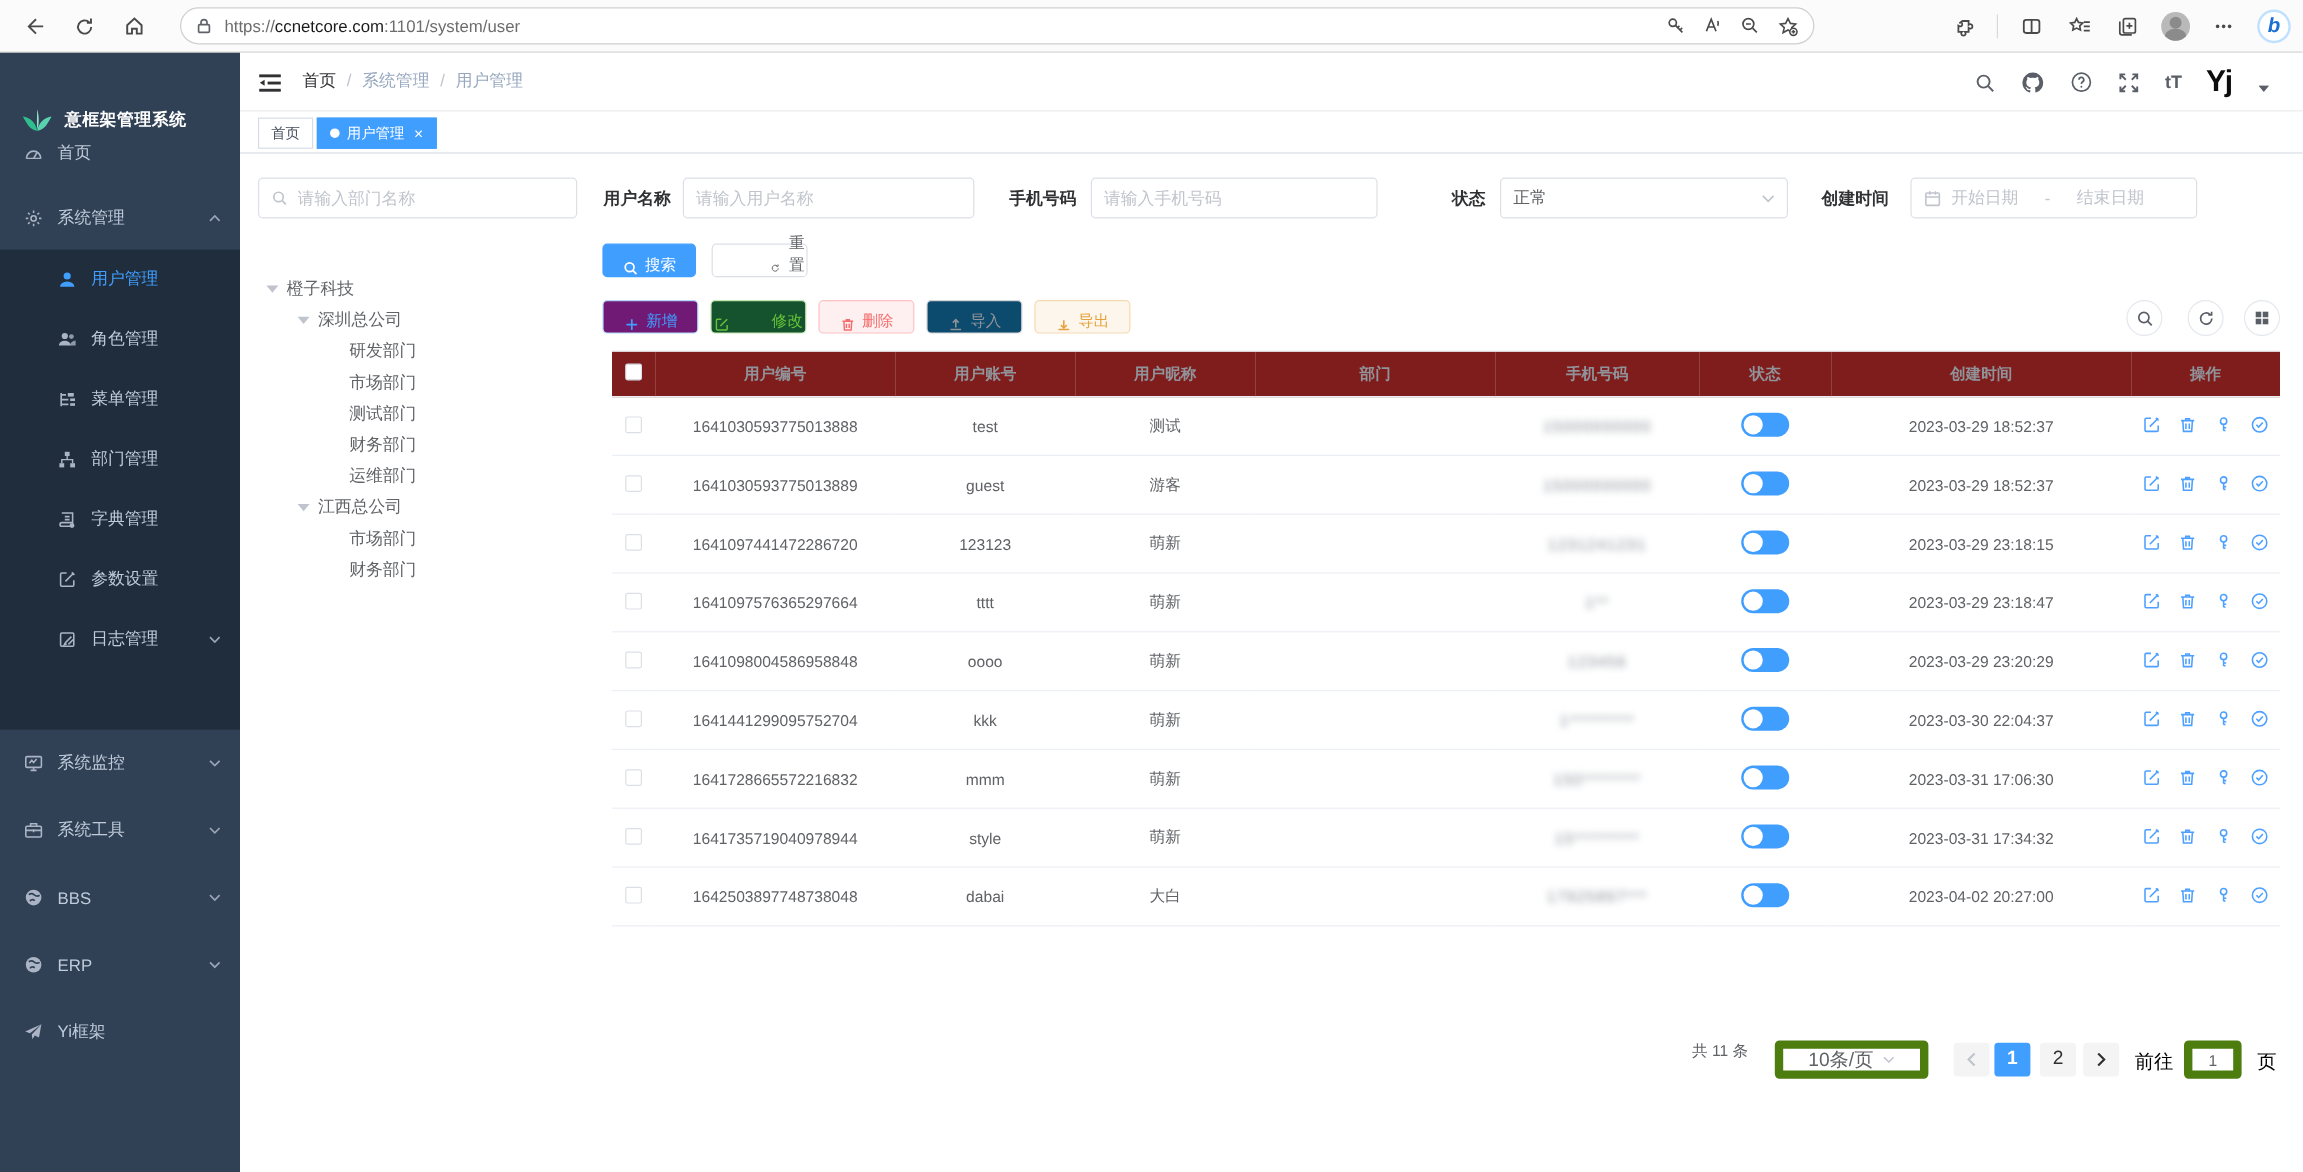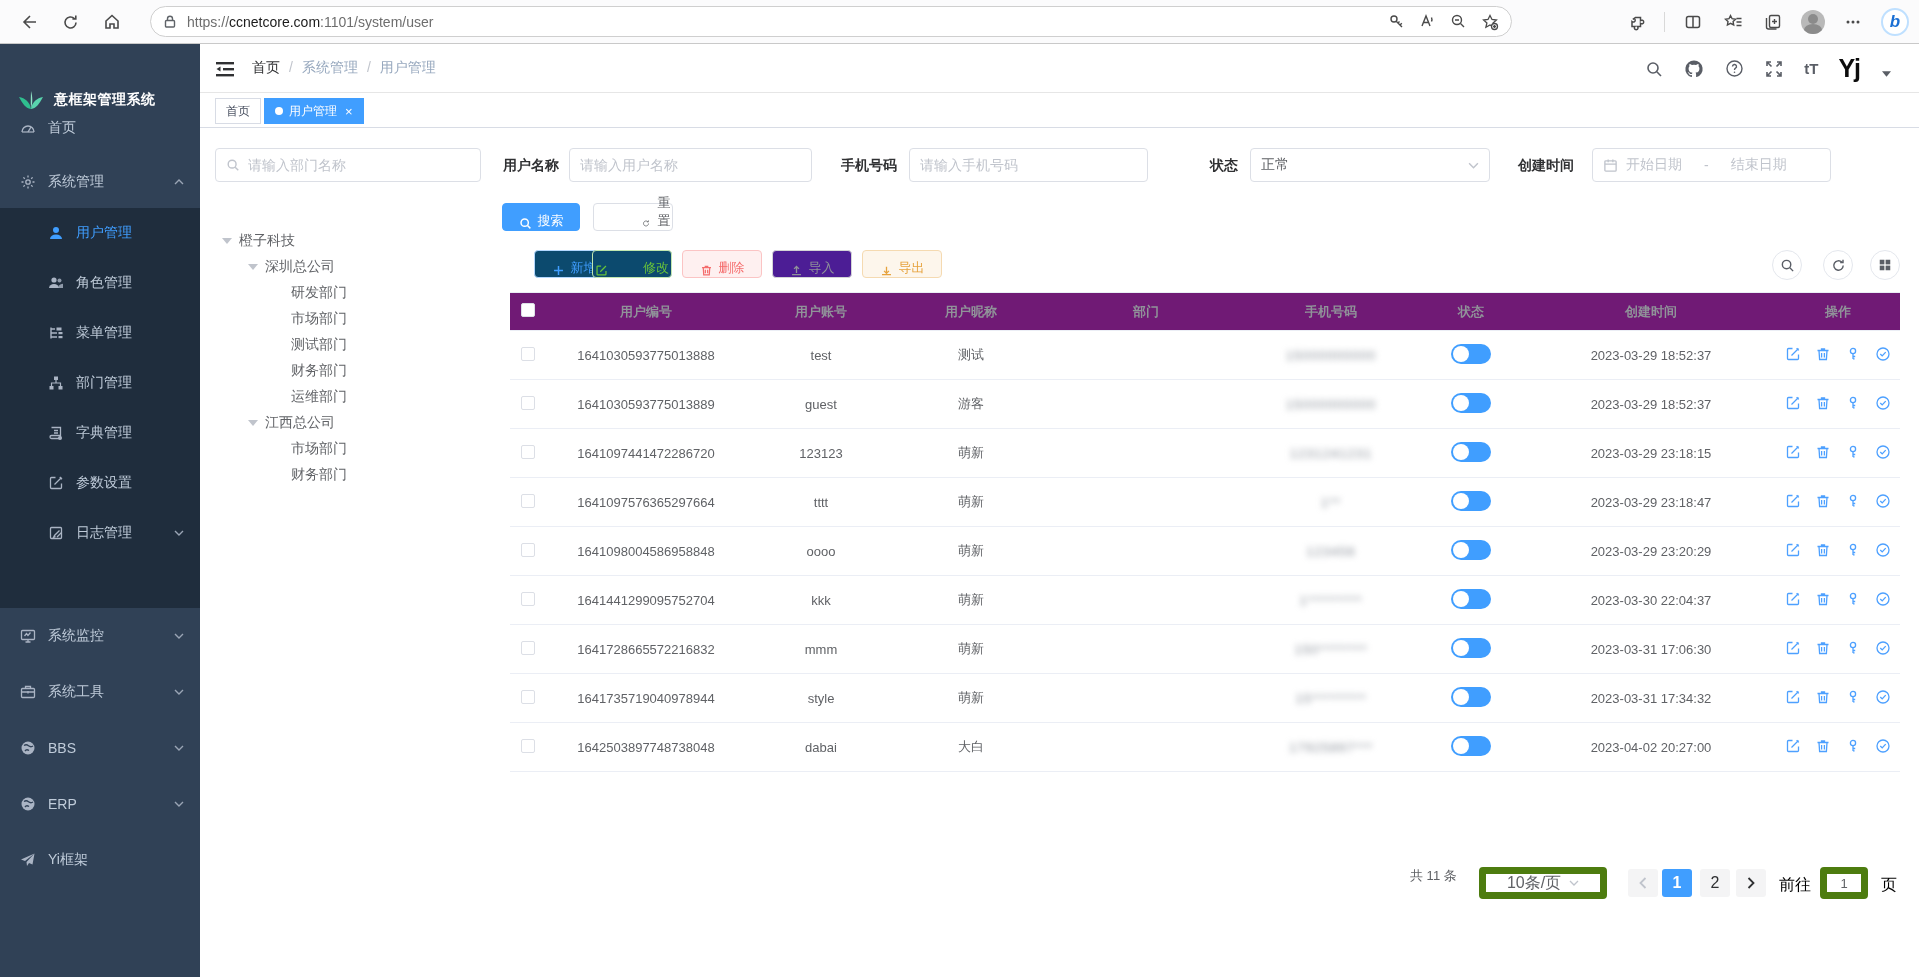--- a/index.html
+++ b/index.html
@@ -70,40 +70,40 @@
   .flabel { position:absolute; top:104px; height:34px; line-height:34px; font-size:14px; font-weight:bold; color:#303133; }
   .sel-chevron { margin-left:auto; color:#c0c4cc; }
   .sel-val { color:#606266; }
   .date-sep { color:#c0c4cc; margin:0 14px; }
   .date-ph { color:#c0c4cc; }
 
   .btn { position:absolute; height:28px; border-radius:4px; font-size:13px; display:inline-flex;
     align-items:flex-end; justify-content:center; gap:6px; cursor:pointer; border:1px solid transparent; }
   .btn-primary { background:#409eff; border-color:#409eff; color:#fff; }
   .btn-plain { background:#fff; border-color:#dcdfe6; color:#606266;padding-left:48px; }
-  .btn-blue  { background:#0c4a6e; border-color:#b3d8ff; color:#409eff;margin-left:32px; }
-  .btn-green { background:#0c4a6e; border-color:#c2e7b0; color:#67c23a;gap:35px; }
+  .btn-blue  { background:#701a75; border-color:#b3d8ff; color:#409eff; }
+  .btn-green { background:#14532d; border-color:#c2e7b0; color:#67c23a;gap:35px; }
   .btn-red   { background:#fef0f0; border-color:#fbc4c4; color:#f56c6c; }
-  .btn-grey  { background:#4c1d95; border-color:#d3d4d6; color:#909399; }
+  .btn-grey  { background:#0c4a6e; border-color:#d3d4d6; color:#909399; }
   .btn-orange{ background:#fdf6ec; border-color:#f5dab1; color:#e6a23c; }
 
   .circle-btn { position:absolute; width:30px; height:30px; border-radius:50%; border:1px solid #e4e7ed;
     background:#fff; color:#5a5e66; display:flex; align-items:center; justify-content:center; cursor:pointer; }
 
   
   .tree { position:absolute; left:15px; top:166px; width:275px; }
   .tnode { height:26px; display:flex; align-items:center; font-size:14px; color:#606266; cursor:pointer; }
   .tcaret { width:0; height:0; border-left:5px solid transparent; border-right:5px solid transparent;
     border-top:6px solid #c0c4cc; margin-right:7px; }
   .tnode.l0 { padding-left:7px;margin-top:18px; } .tnode.l1 { padding-left:33px; } .tnode.l2 { padding-left:76px; }
 
   
   .tablewrap { position:absolute; left:310px; top:248px; width:1390px; }
   table { width:1390px; border-collapse:collapse; table-layout:fixed; font-size:13px; color:#606266; }
-  th { height:38px; background:#701a75; color:#909399; font-weight:bold; font-size:13px;
+  th { height:38px; background:#7f1d1d; color:#909399; font-weight:bold; font-size:13px;
     border-top:1px solid #ebeef5; border-bottom:1px solid #ebeef5; text-align:center; }
   td { height:49px; border-bottom:1px solid #ebeef5; text-align:center; }
   .cb { display:inline-block; width:14px; height:14px; border:1px solid #dcdfe6; border-radius:2px; background:#fff; cursor:pointer; }
   .sw { display:inline-block; width:40px; height:20px; border-radius:10px; background:#409eff; position:relative; cursor:pointer; }
   .sw::after { content:''; position:absolute; left:2px; top:2px; width:16px; height:16px; border-radius:50%; background:#fff; }
   .masked { filter:blur(3px); color:#8a9099; letter-spacing:1px; }
   .actions { display:inline-flex; gap:14px; color:#4da0ff; }
   .actions svg { cursor:pointer; }
 
   

